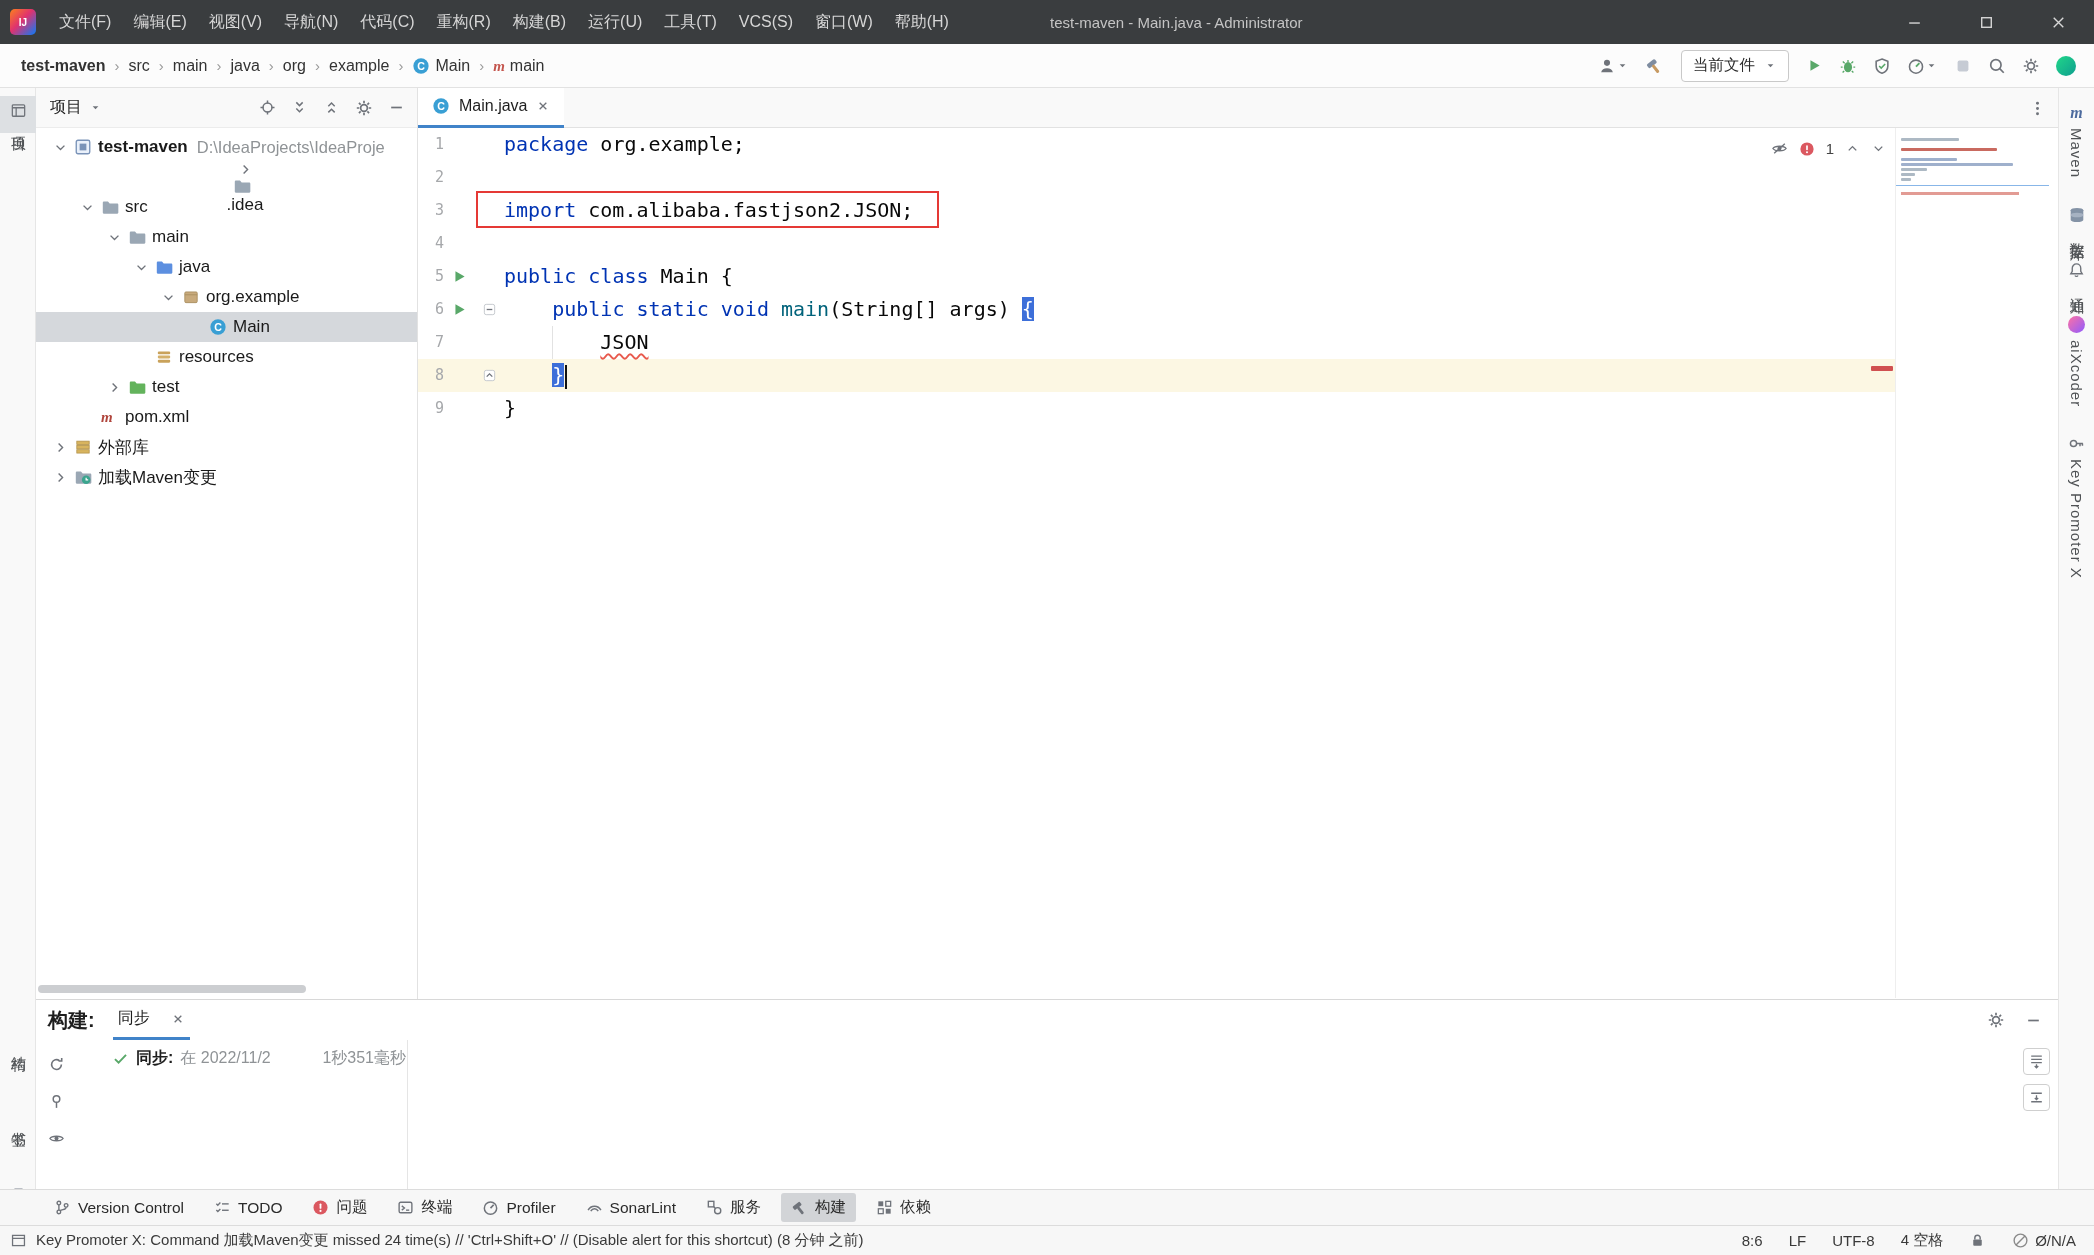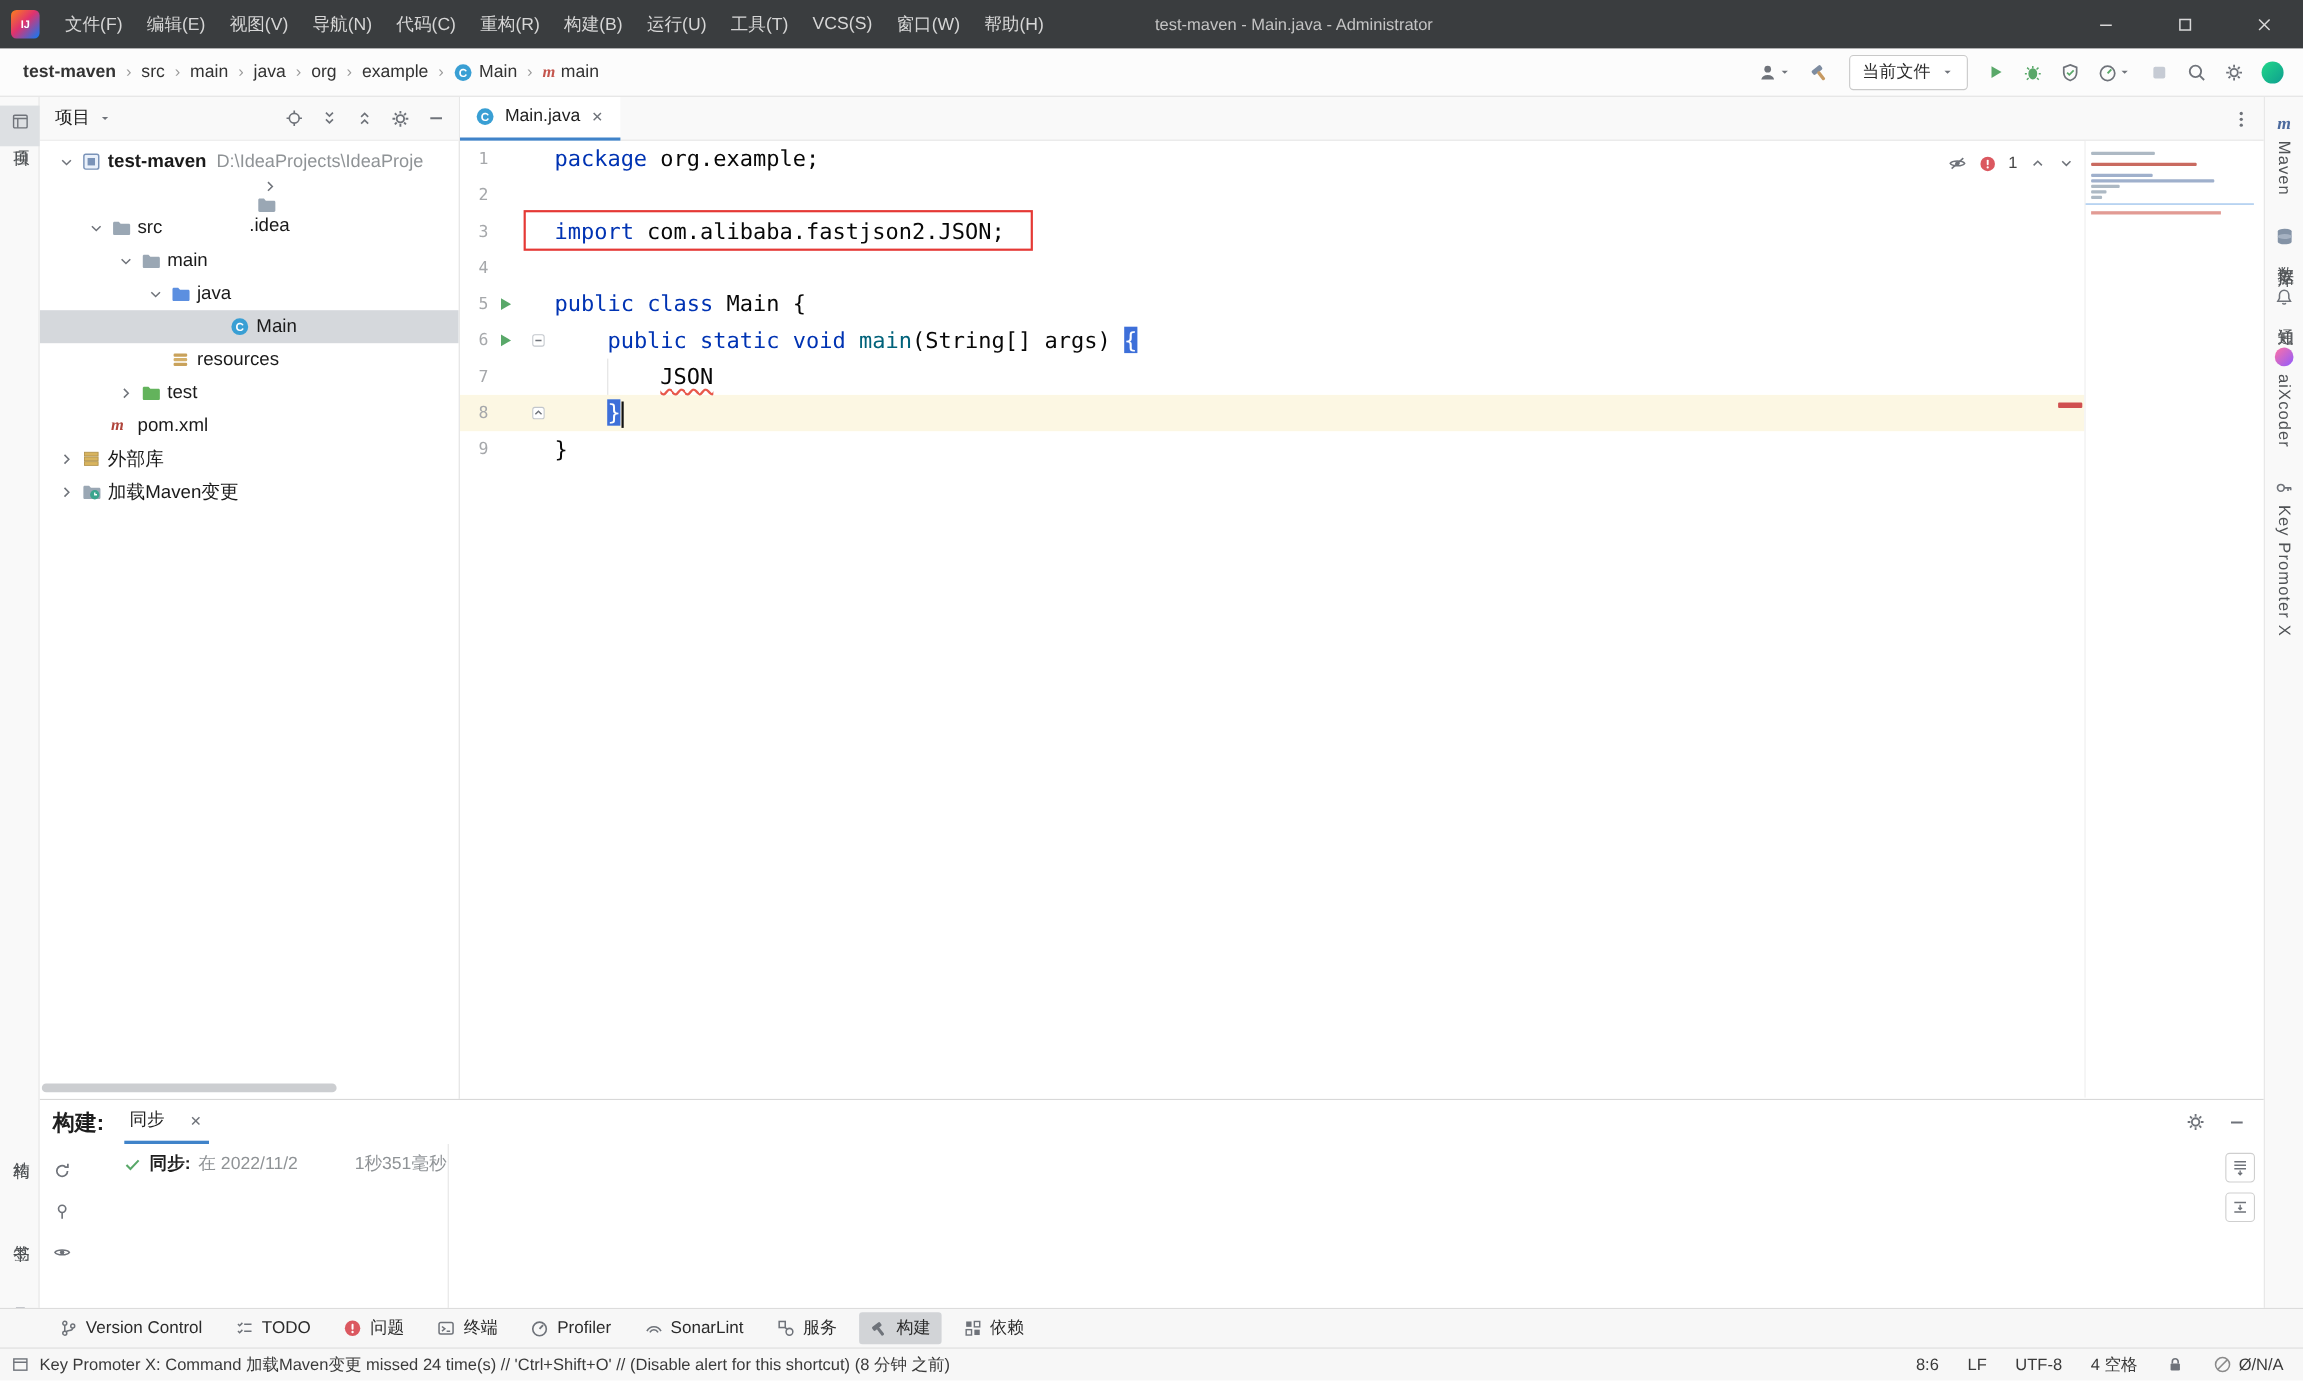--- a/index.html
+++ b/index.html
@@ -404,20 +404,34 @@
               <path d="M3.8 6 8 10.2 12.2 6" fill="none" stroke="#6F737A" stroke-width="1.5"></path>
             </svg>
           </span>
           <span class="ticon">
             <svg width="18" height="18" viewBox="0 0 16 16">
               <path d="M1.6 4.2c0-.6.5-1.1 1.1-1.1h3.5l1.5 1.8h6.6c.6 0 1.1.5 1.1 1.1v6.8c0 .6-.5 1.1-1.1 1.1H2.7c-.6 0-1.1-.5-1.1-1.1Z" fill="#5C8FE0"></path>
             </svg>
           </span>
           <span class="tlabel">java</span>
         </div>
+        <div class="trow" style="padding-left: 118px;">
+          <span class="tchev">
+            <svg width="15" height="15" viewBox="0 0 16 16">
+              <path d="M3.8 6 8 10.2 12.2 6" fill="none" stroke="#6F737A" stroke-width="1.5"></path>
+            </svg>
+          </span>
+          <span class="ticon">
+            <svg width="18" height="18" viewBox="0 0 16 16">
+              <rect x="2.5" y="3.5" width="11" height="9.5" rx="1" fill="#C8AA7C" stroke="#A98F60" stroke-width="0.8"></rect>
+              <path d="M2.5 6h11" stroke="#A98F60" stroke-width="0.8"></path>
+            </svg>
+          </span>
+          <span class="tlabel">org.example</span>
+        </div>
         <div class="trow selected" style="padding-left: 145px;">
           <span class="tchev"></span>
           <span class="ticon">
             <svg width="18" height="18" viewBox="0 0 16 16">
               <circle cx="8" cy="8" r="6.8" fill="#399FD4"></circle>
               <text x="8" y="11.2" text-anchor="middle" font-size="9.5" font-family="Liberation Sans,sans-serif" font-weight="bold" fill="#FFF">C</text>
             </svg>
           </span>
           <span class="tlabel">Main</span>
         </div>

